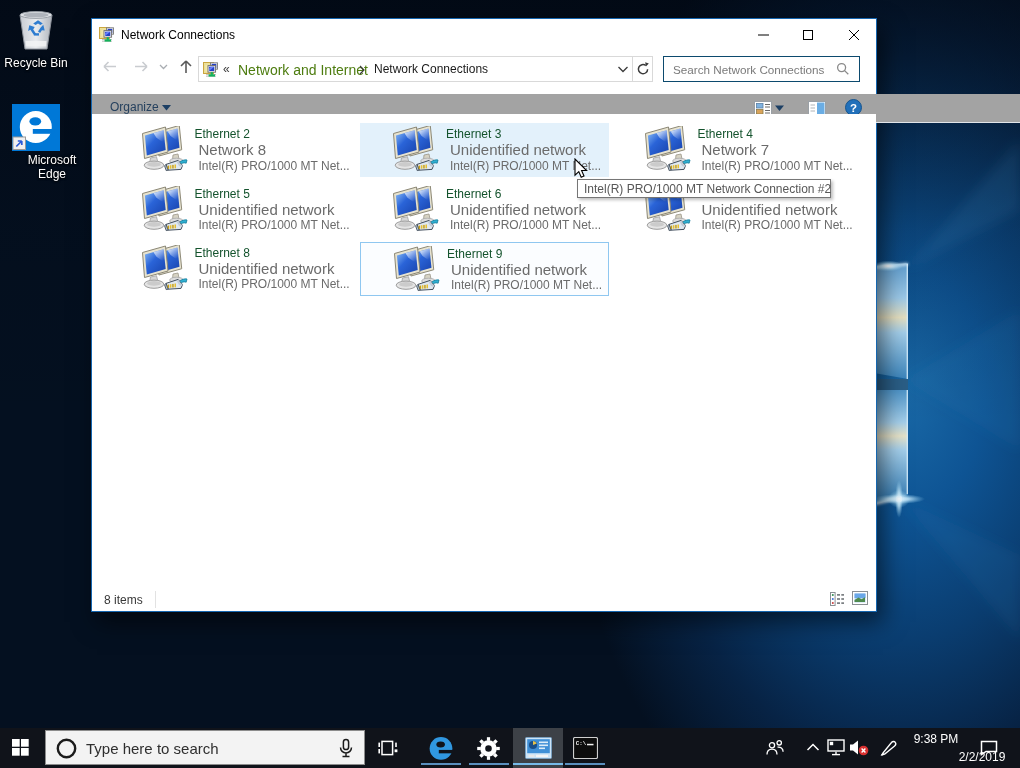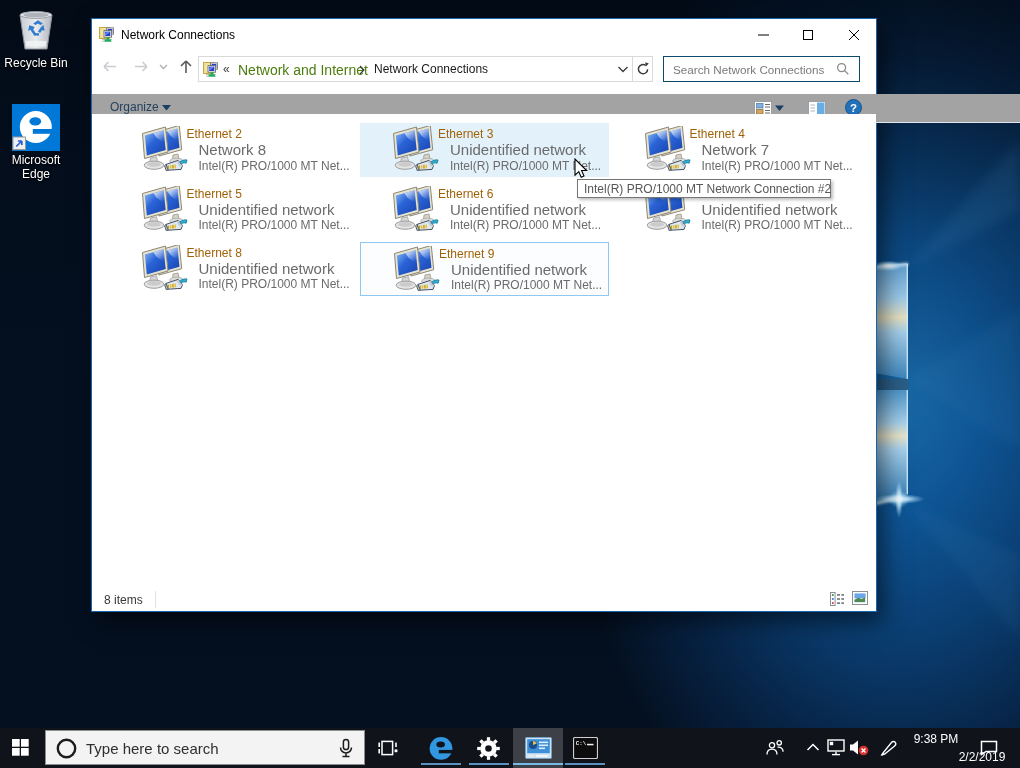--- a/index.html
+++ b/index.html
@@ -16,21 +16,21 @@
   #titletext{position:absolute;left:29px;top:9px;font-size:12px;color:#000;}
   #toolbar{position:absolute;left:0;top:33px;width:784px;height:33px;background:#fff;}
   #addrbox{position:absolute;left:106px;top:4px;width:453px;height:24px;background:#fff;border:1px solid #d9d9d9;}
   #searchbox{position:absolute;left:571px;top:4px;width:195px;height:24px;background:#fff;border:1px solid #0c4a6e;}
   #cmdbar{position:absolute;left:0;top:75px;width:942px;height:28px;background:#a3a3a3;border-bottom:1px solid #e2e5e9;}
   #content{position:absolute;left:0;top:95px;width:784px;height:474px;background:#fff;}
   #statusbar{position:absolute;left:0;top:569px;width:784px;height:23px;background:#fff;}
   .item{position:absolute;width:249px;height:54px;}
   .item.hover{background:#e3f1fb;}
   .item.sel{background:#fbfdff;border:1px solid #8fc7f0;box-sizing:border-box;}
-  .iname{position:absolute;left:78px;top:3px;font-size:12px;line-height:16px;color:#a16207;white-space:nowrap;}
+  .iname{position:absolute;left:86px;top:3px;font-size:12px;line-height:16px;color:#14532d;white-space:nowrap;}
   .isub{position:absolute;left:90px;top:19px;font-size:15px;line-height:16px;color:#6b6b6b;white-space:nowrap;}
   .isub2{position:absolute;left:90px;top:34.5px;font-size:12px;line-height:16px;color:#6b6b6b;white-space:nowrap;}
   .icon48{position:absolute;left:33px;top:3px;width:48px;height:48px;}
   #tooltip{position:absolute;left:577px;top:179px;width:252px;height:17px;background:#fff;
            border:1px solid #767676;box-shadow:2px 2px 3px rgba(0,0,0,.25);z-index:40;}
   #tooltip span{position:absolute;left:6px;top:2px;font-size:12px;color:#575757;white-space:nowrap;}
   
   #taskbar{position:absolute;left:0;top:728px;width:1020px;height:40px;background:#10131a;z-index:50;padding-left:40px;}
   #tsearch{position:absolute;left:45px;top:2px;width:320px;height:35px;background:#f3f3f3;border:1px solid #8c8c8c;box-sizing:border-box;}
   #tsearch .ph{position:absolute;left:40px;top:9px;font-size:15px;color:#2f2f2f;}
@@ -182,21 +182,21 @@
 <div class="dlabel" style="left:0px;top:56px;width:72px;">Recycle Bin</div>
 
 <svg class="abs" style="left:12px;top:104px" width="48" height="47" viewBox="0 0 48 47">
   <rect x="0" y="0" width="48" height="47" fill="#0078d7"></rect>
   <circle cx="23.8" cy="23" r="16" fill="#fff"></circle>
   <ellipse cx="23.3" cy="17.4" rx="5.9" ry="4.2" fill="#0078d7"></ellipse>
   <rect x="20.8" y="25" width="22" height="4.8" fill="#0078d7"></rect>
   <rect x="1" y="33" width="12.5" height="12.5" fill="#f0f0f0" stroke="#9a9a9a" stroke-width="1"></rect>
   <path d="M4.3 42.5 L9.8 37 M9.8 37 L9.8 41 M9.8 37 L5.8 37" stroke="#2a5bd7" stroke-width="1.7" fill="none"></path>
 </svg>
-<div class="dlabel" style="left:0px;top:153px;width:72px;">Microsoft<br>Edge</div>
+<div class="dlabel" style="left:0px;top:153px;width:72px;padding-left:16px;">Microsoft<br>Edge</div>
 
 <div id="win">
   <div id="titlebar">
     <svg class="abs" style="left:7px;top:7px" width="16" height="16" viewBox="0 0 16 16">
         <use href="#nficon"></use>
       </svg>
     <div id="titletext">Network Connections</div>
     <svg class="abs" style="left:655px;top:0" width="129" height="30" viewBox="0 0 129 30">
       <line x1="11" y1="16" x2="22" y2="16" stroke="#000" stroke-width="1"></line>
       <rect x="56.5" y="11.5" width="9" height="9" fill="none" stroke="#000" stroke-width="1"></rect>

